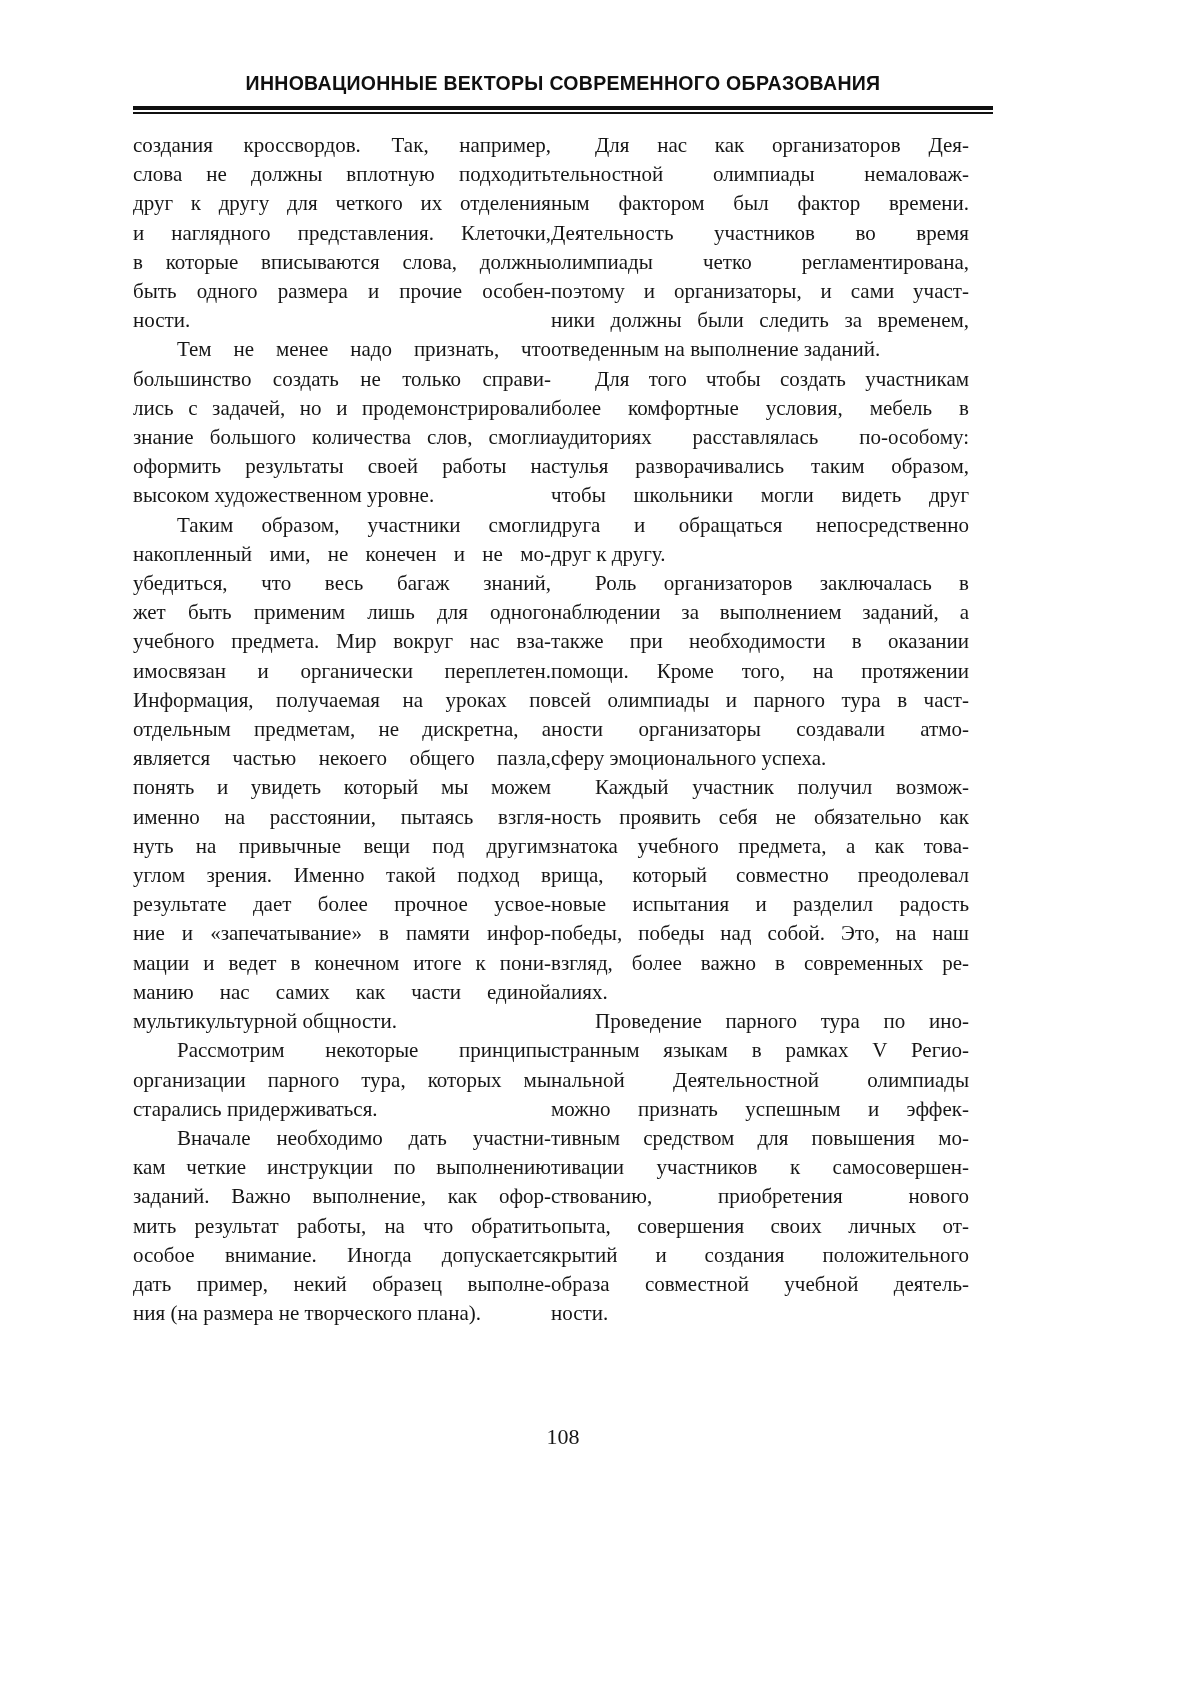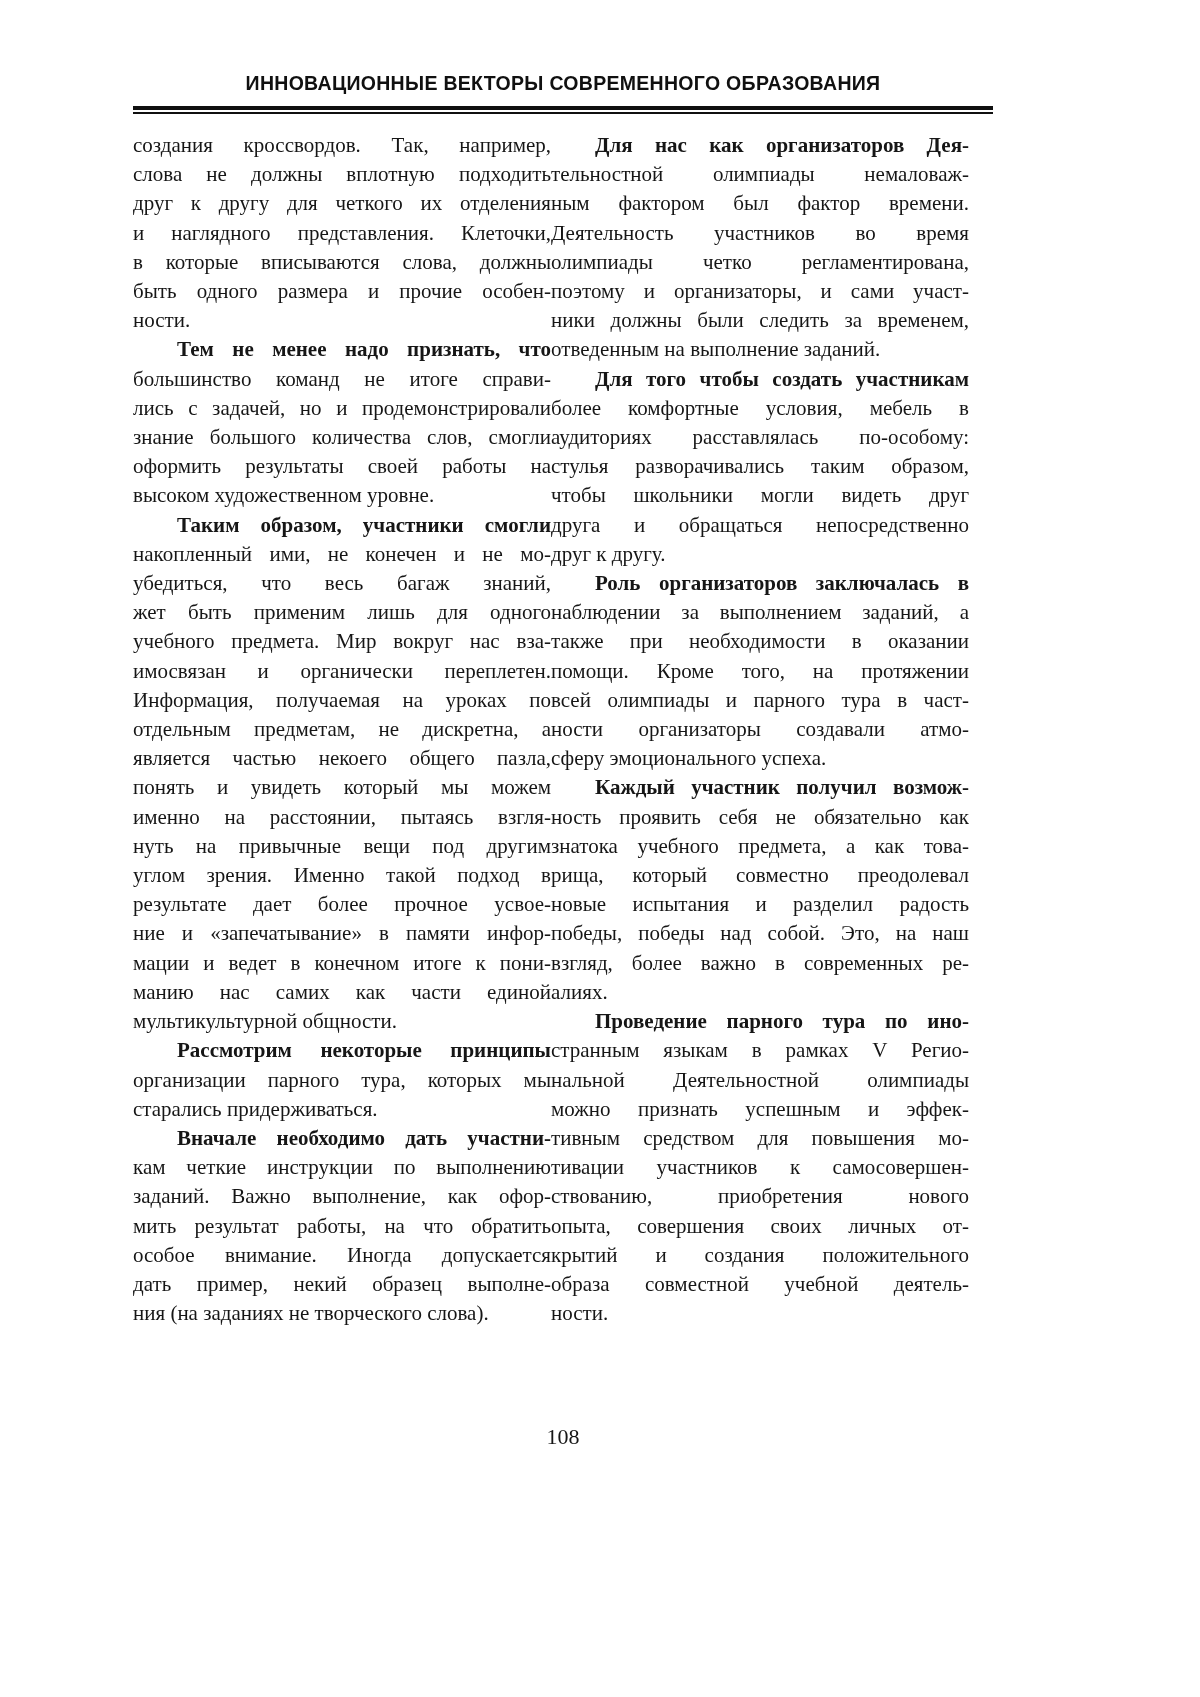--- a/index.html
+++ b/index.html
@@ -56,21 +56,21 @@
   }
   .paragraph { margin: 0; }
   .line {
     font-size: 21px;
     line-height: 29.2px;
     color: #161616;
     text-align: justify;
     text-align-last: justify;
   }
   .line.last { text-align-last: left; }
-  .line.indent { text-indent: 44px; font-weight: bold; }
+  .line.indent { text-indent: 44px; }
   .page-number {
     position: absolute;
     top: 1424px;
     left: 0;
     width: 100%;
     text-align: center;
     font-size: 22px;
     color: #161616;
   }
 </style>
@@ -92,21 +92,21 @@
           <div class="line">создания кроссвордов. Так, например,</div>
           <div class="line">слова не должны вплотную подходить</div>
           <div class="line">друг к другу для четкого их отделения</div>
           <div class="line">и наглядного представления. Клеточки,</div>
           <div class="line">в которые вписываются слова, должны</div>
           <div class="line">быть одного размера и прочие особен-</div>
           <div class="line last">ности.</div>
         </div>
         <div class="paragraph">
           <div class="line indent">Тем не менее надо признать, что</div>
-          <div class="line">большинство команд не итоге справи-</div>
+          <div class="line">большинство создать не только справи-</div>
           <div class="line">лись с задачей, но и продемонстрировали</div>
           <div class="line">знание большого количества слов, смогли</div>
           <div class="line">оформить результаты своей работы на</div>
           <div class="line last">высоком художественном уровне.</div>
         </div>
         <div class="paragraph">
           <div class="line indent">Таким образом, участники смогли</div>
           <div class="line">накопленный ими, не конечен и не мо-</div>
           <div class="line">убедиться, что весь багаж знаний,</div>
           <div class="line">жет быть применим лишь для одного</div>
@@ -130,21 +130,21 @@
           <div class="line">организации парного тура, которых мы</div>
           <div class="line last">старались придерживаться.</div>
         </div>
         <div class="paragraph">
           <div class="line indent">Вначале необходимо дать участни-</div>
           <div class="line">кам четкие инструкции по выполнению</div>
           <div class="line">заданий. Важно выполнение, как офор-</div>
           <div class="line">мить результат работы, на что обратить</div>
           <div class="line">особое внимание. Иногда допускается</div>
           <div class="line">дать пример, некий образец выполне-</div>
-          <div class="line last">ния (на заданиях не творческого слова).</div>
+          <div class="line last">ния (на размера не творческого плана).</div>
         </div>
       </section>
     <section class="column">
         <div class="paragraph">
           <div class="line indent">Для нас как организаторов Дея-</div>
           <div class="line">тельностной олимпиады немаловаж-</div>
           <div class="line">ным фактором был фактор времени.</div>
           <div class="line">Деятельность участников во время</div>
           <div class="line">олимпиады четко регламентирована,</div>
           <div class="line">поэтому и организаторы, и сами участ-</div>

